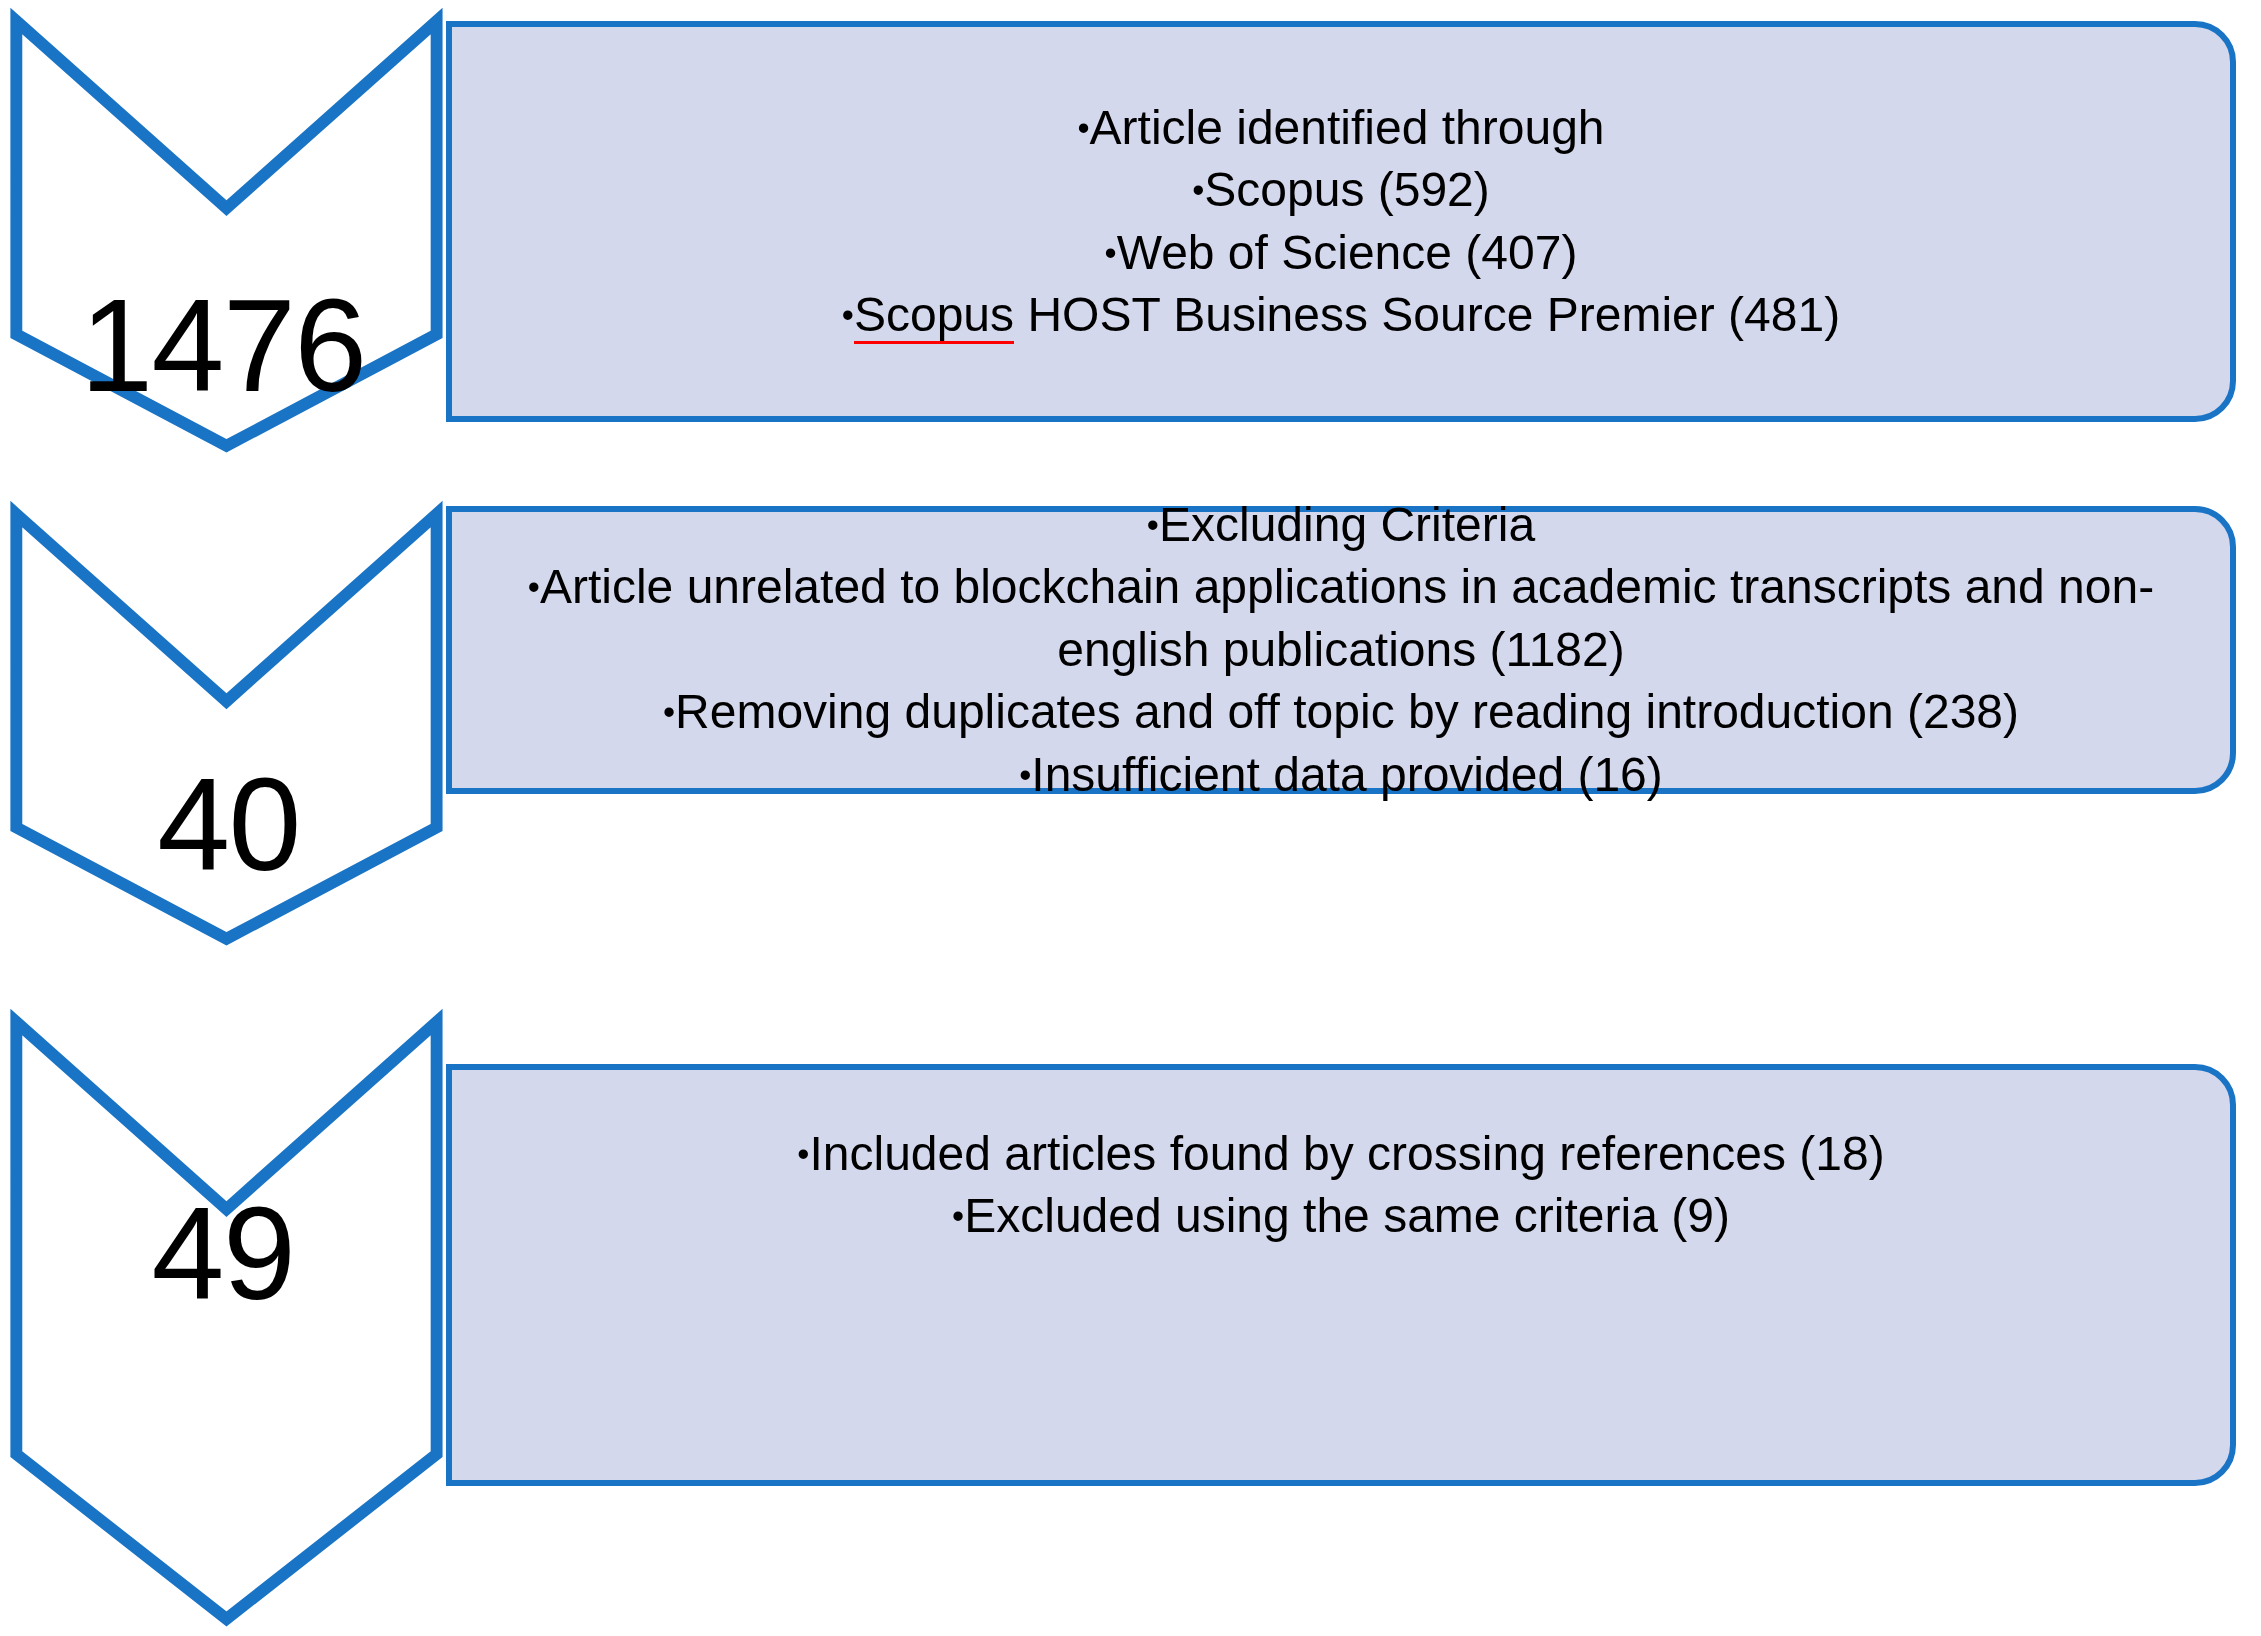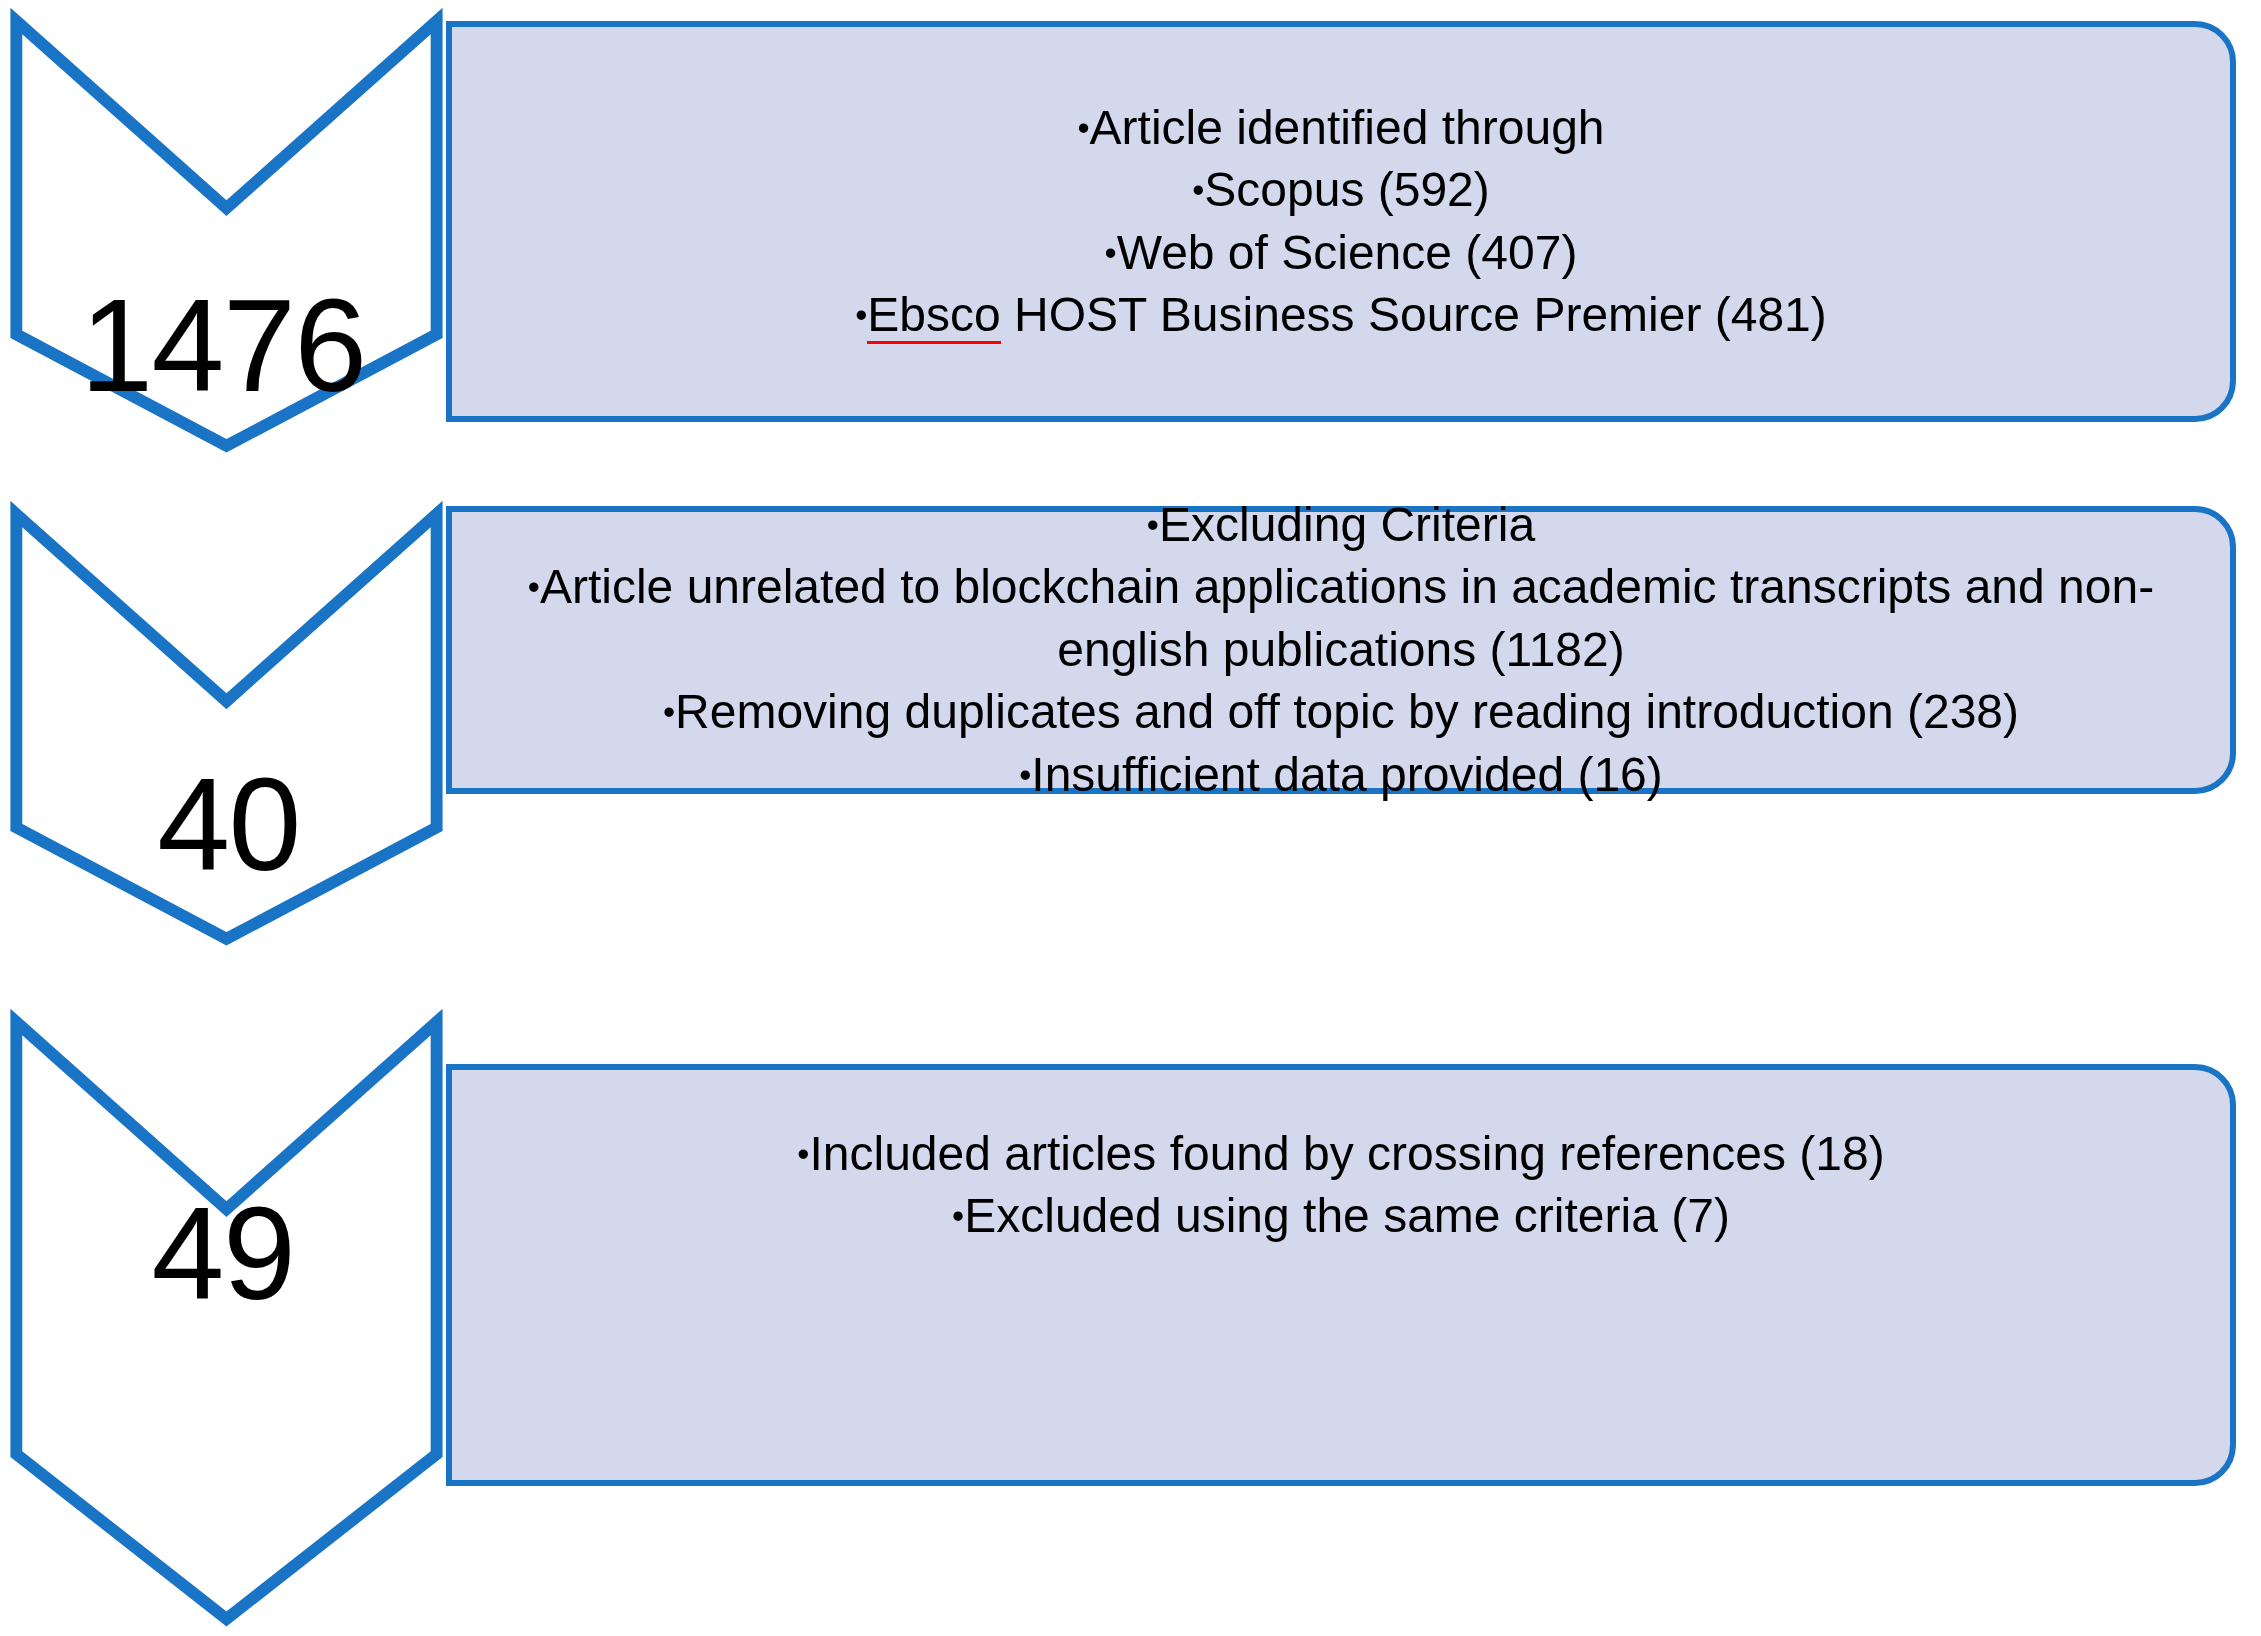--- a/index.html
+++ b/index.html
@@ -119,38 +119,38 @@
     <polygon points="22,1376 305,1628 588,1376 588,1958 305,2180 22,1958" fill="#ffffff" stroke="#1a74c6" stroke-width="16" stroke-linejoin="miter"></polygon>
   </svg>
 
   <div class="stage-count c1">1476</div>
 
   <div class="flow-box b1">
     <div class="box-text">
       <span class="line"><span class="bullet">•</span><span>Article identified through</span></span>
       <span class="line"><span class="bullet">•</span><span>Scopus (592)</span></span>
       <span class="line"><span class="bullet">•</span><span>Web of Science (407)</span></span>
-      <span class="line"><span class="bullet">•</span><span class="misspelled">Ebsco</span> <span>HOST Business Source Premier (481)</span></span>
+      <span class="line"><span class="bullet">•</span><span class="misspelled">Scopus</span> <span>HOST Business Source Premier (481)</span></span>
     </div>
   </div>
 
   <div class="stage-count c2">40</div>
 
   <div class="flow-box b2">
     <div class="box-text">
       <span class="line"><span class="bullet">•</span><span>Excluding Criteria</span></span>
       <span class="line wrap"><span class="bullet">•</span><span>Article unrelated to blockchain applications in academic transcripts and non-english publications (1182)</span></span>
       <span class="line"><span class="bullet">•</span><span>Removing duplicates and off topic by reading introduction (238)</span></span>
       <span class="line"><span class="bullet">•</span><span>Insufficient data provided (16)</span></span>
     </div>
   </div>
 
   <div class="stage-count c3">49</div>
 
   <div class="flow-box b3">
     <div class="box-text">
       <span class="line"><span class="bullet">•</span><span>Included articles found by crossing references (18)</span></span>
-      <span class="line"><span class="bullet">•</span><span>Excluded using the same criteria (7)</span></span>
+      <span class="line"><span class="bullet">•</span><span>Excluded using the same criteria (9)</span></span>
     </div>
   </div>
 
 </div>
 
 
 </body></html>

